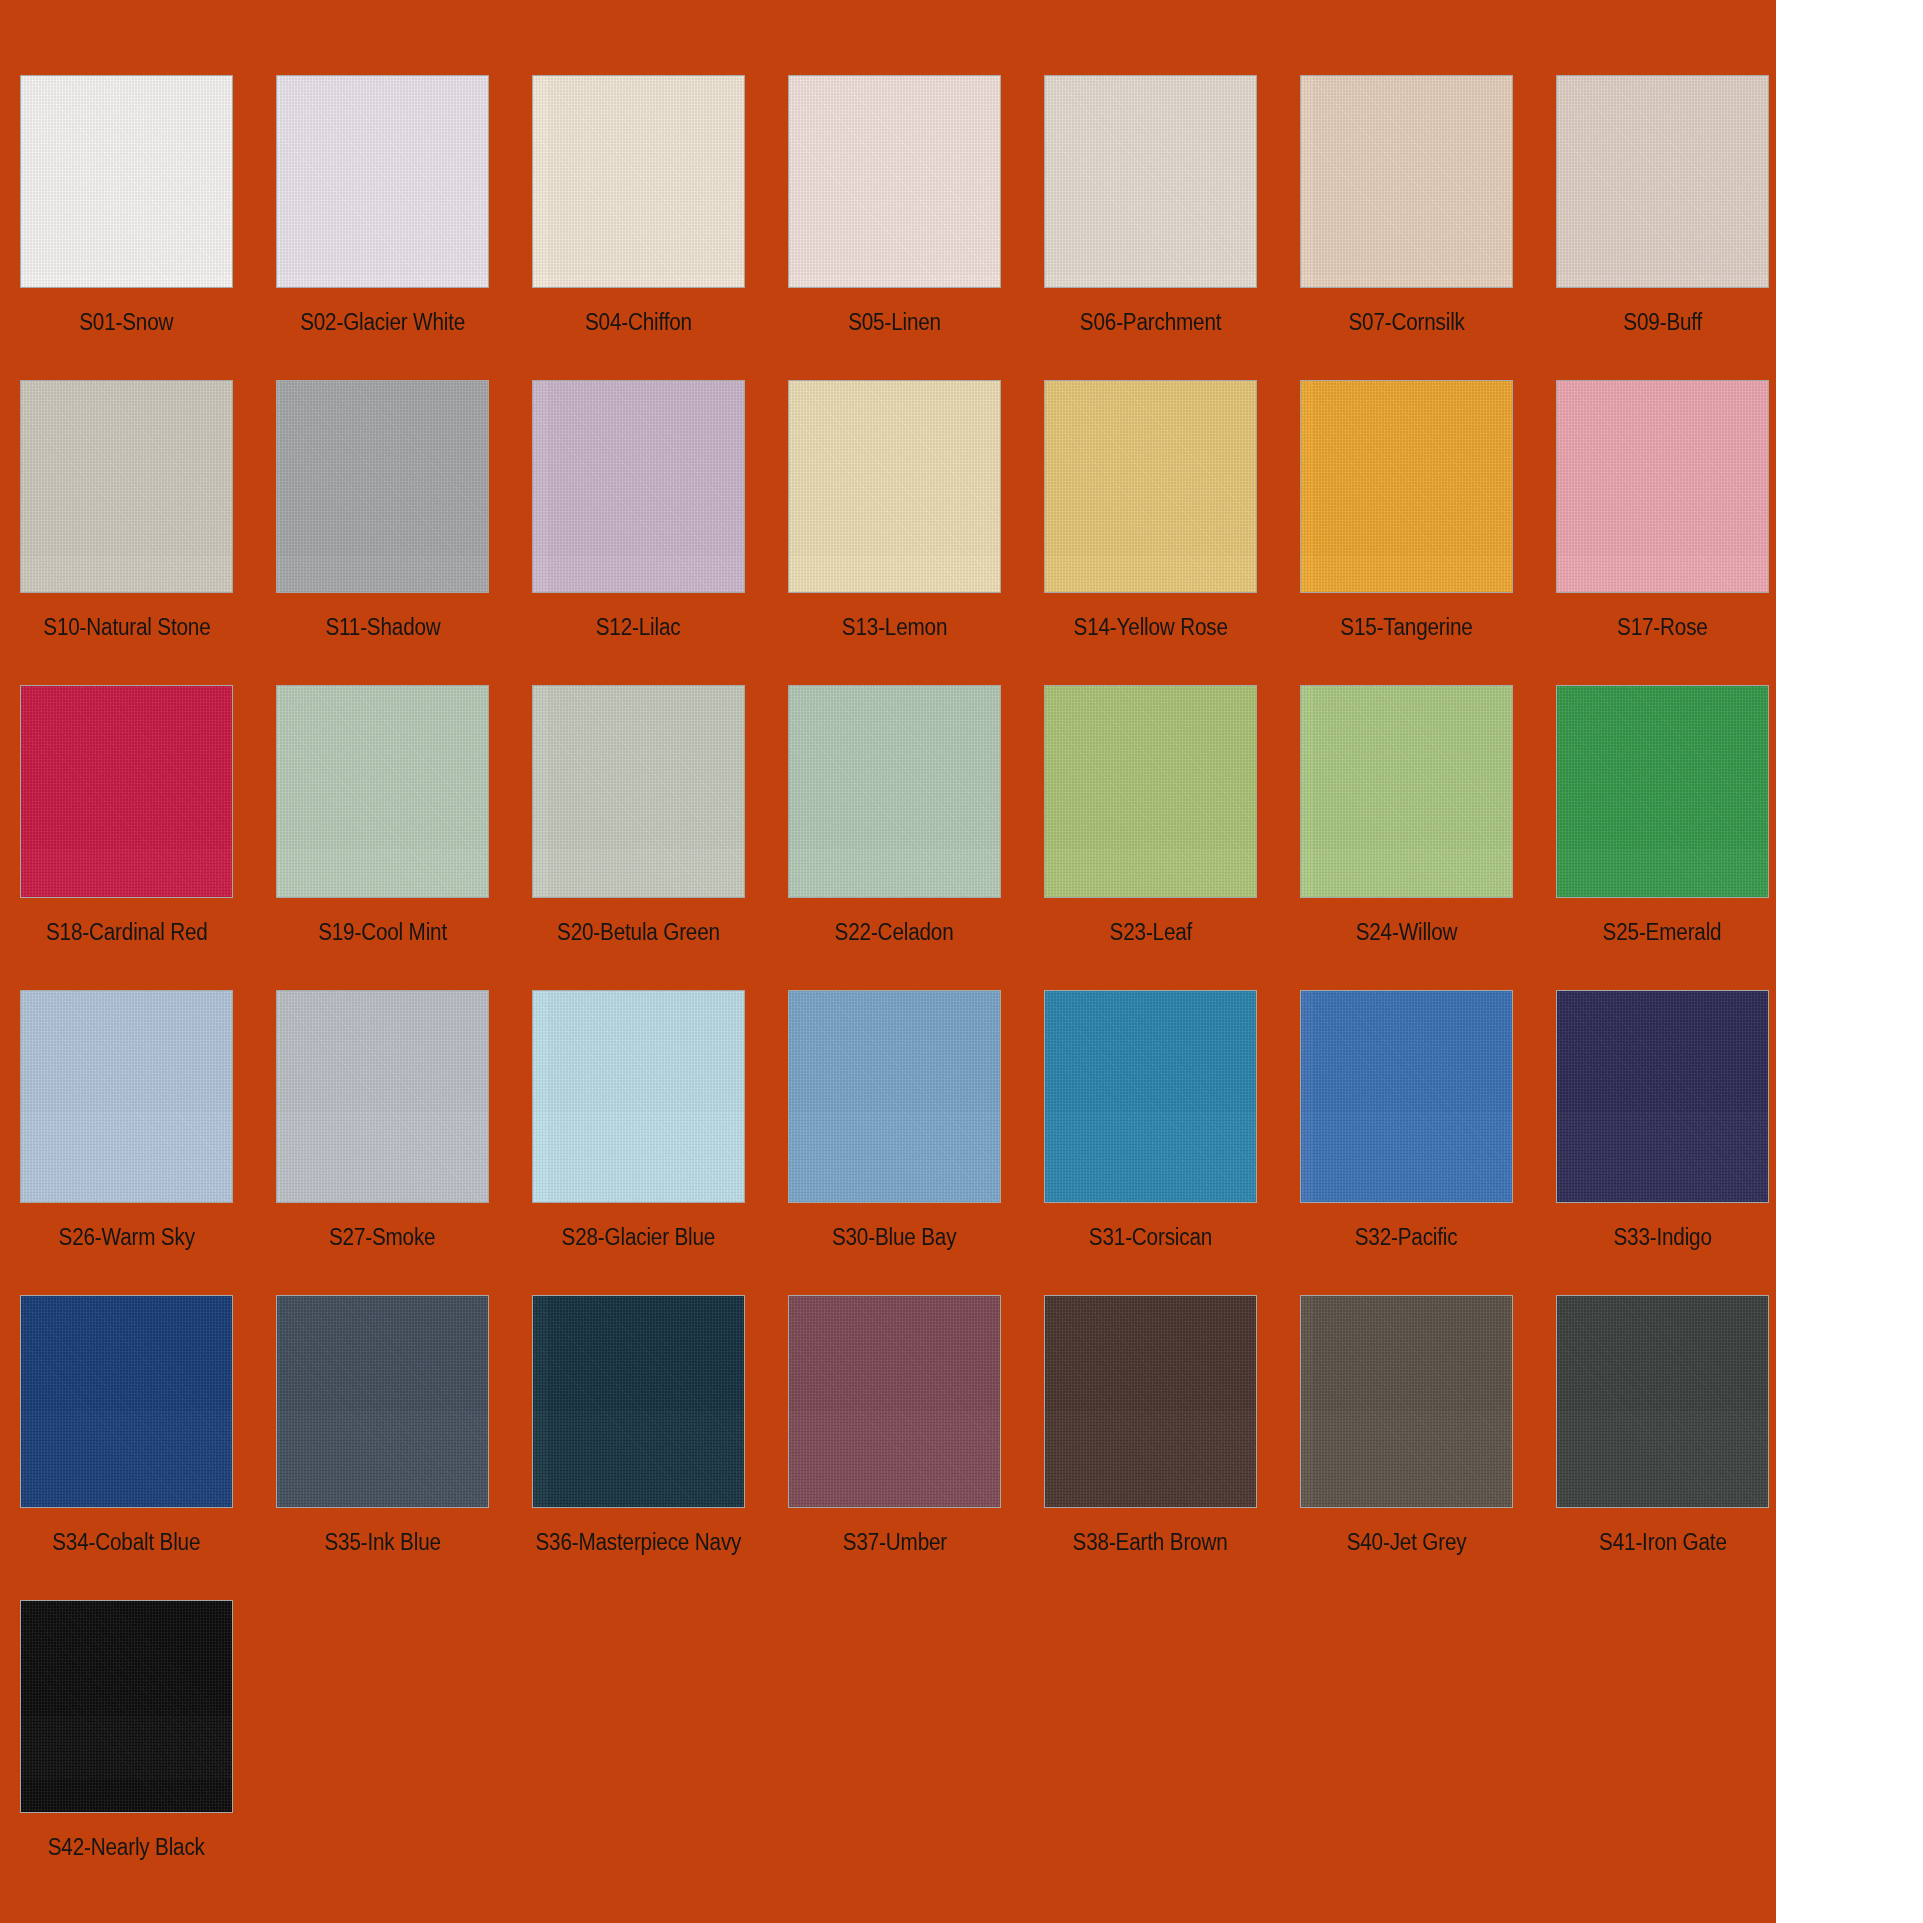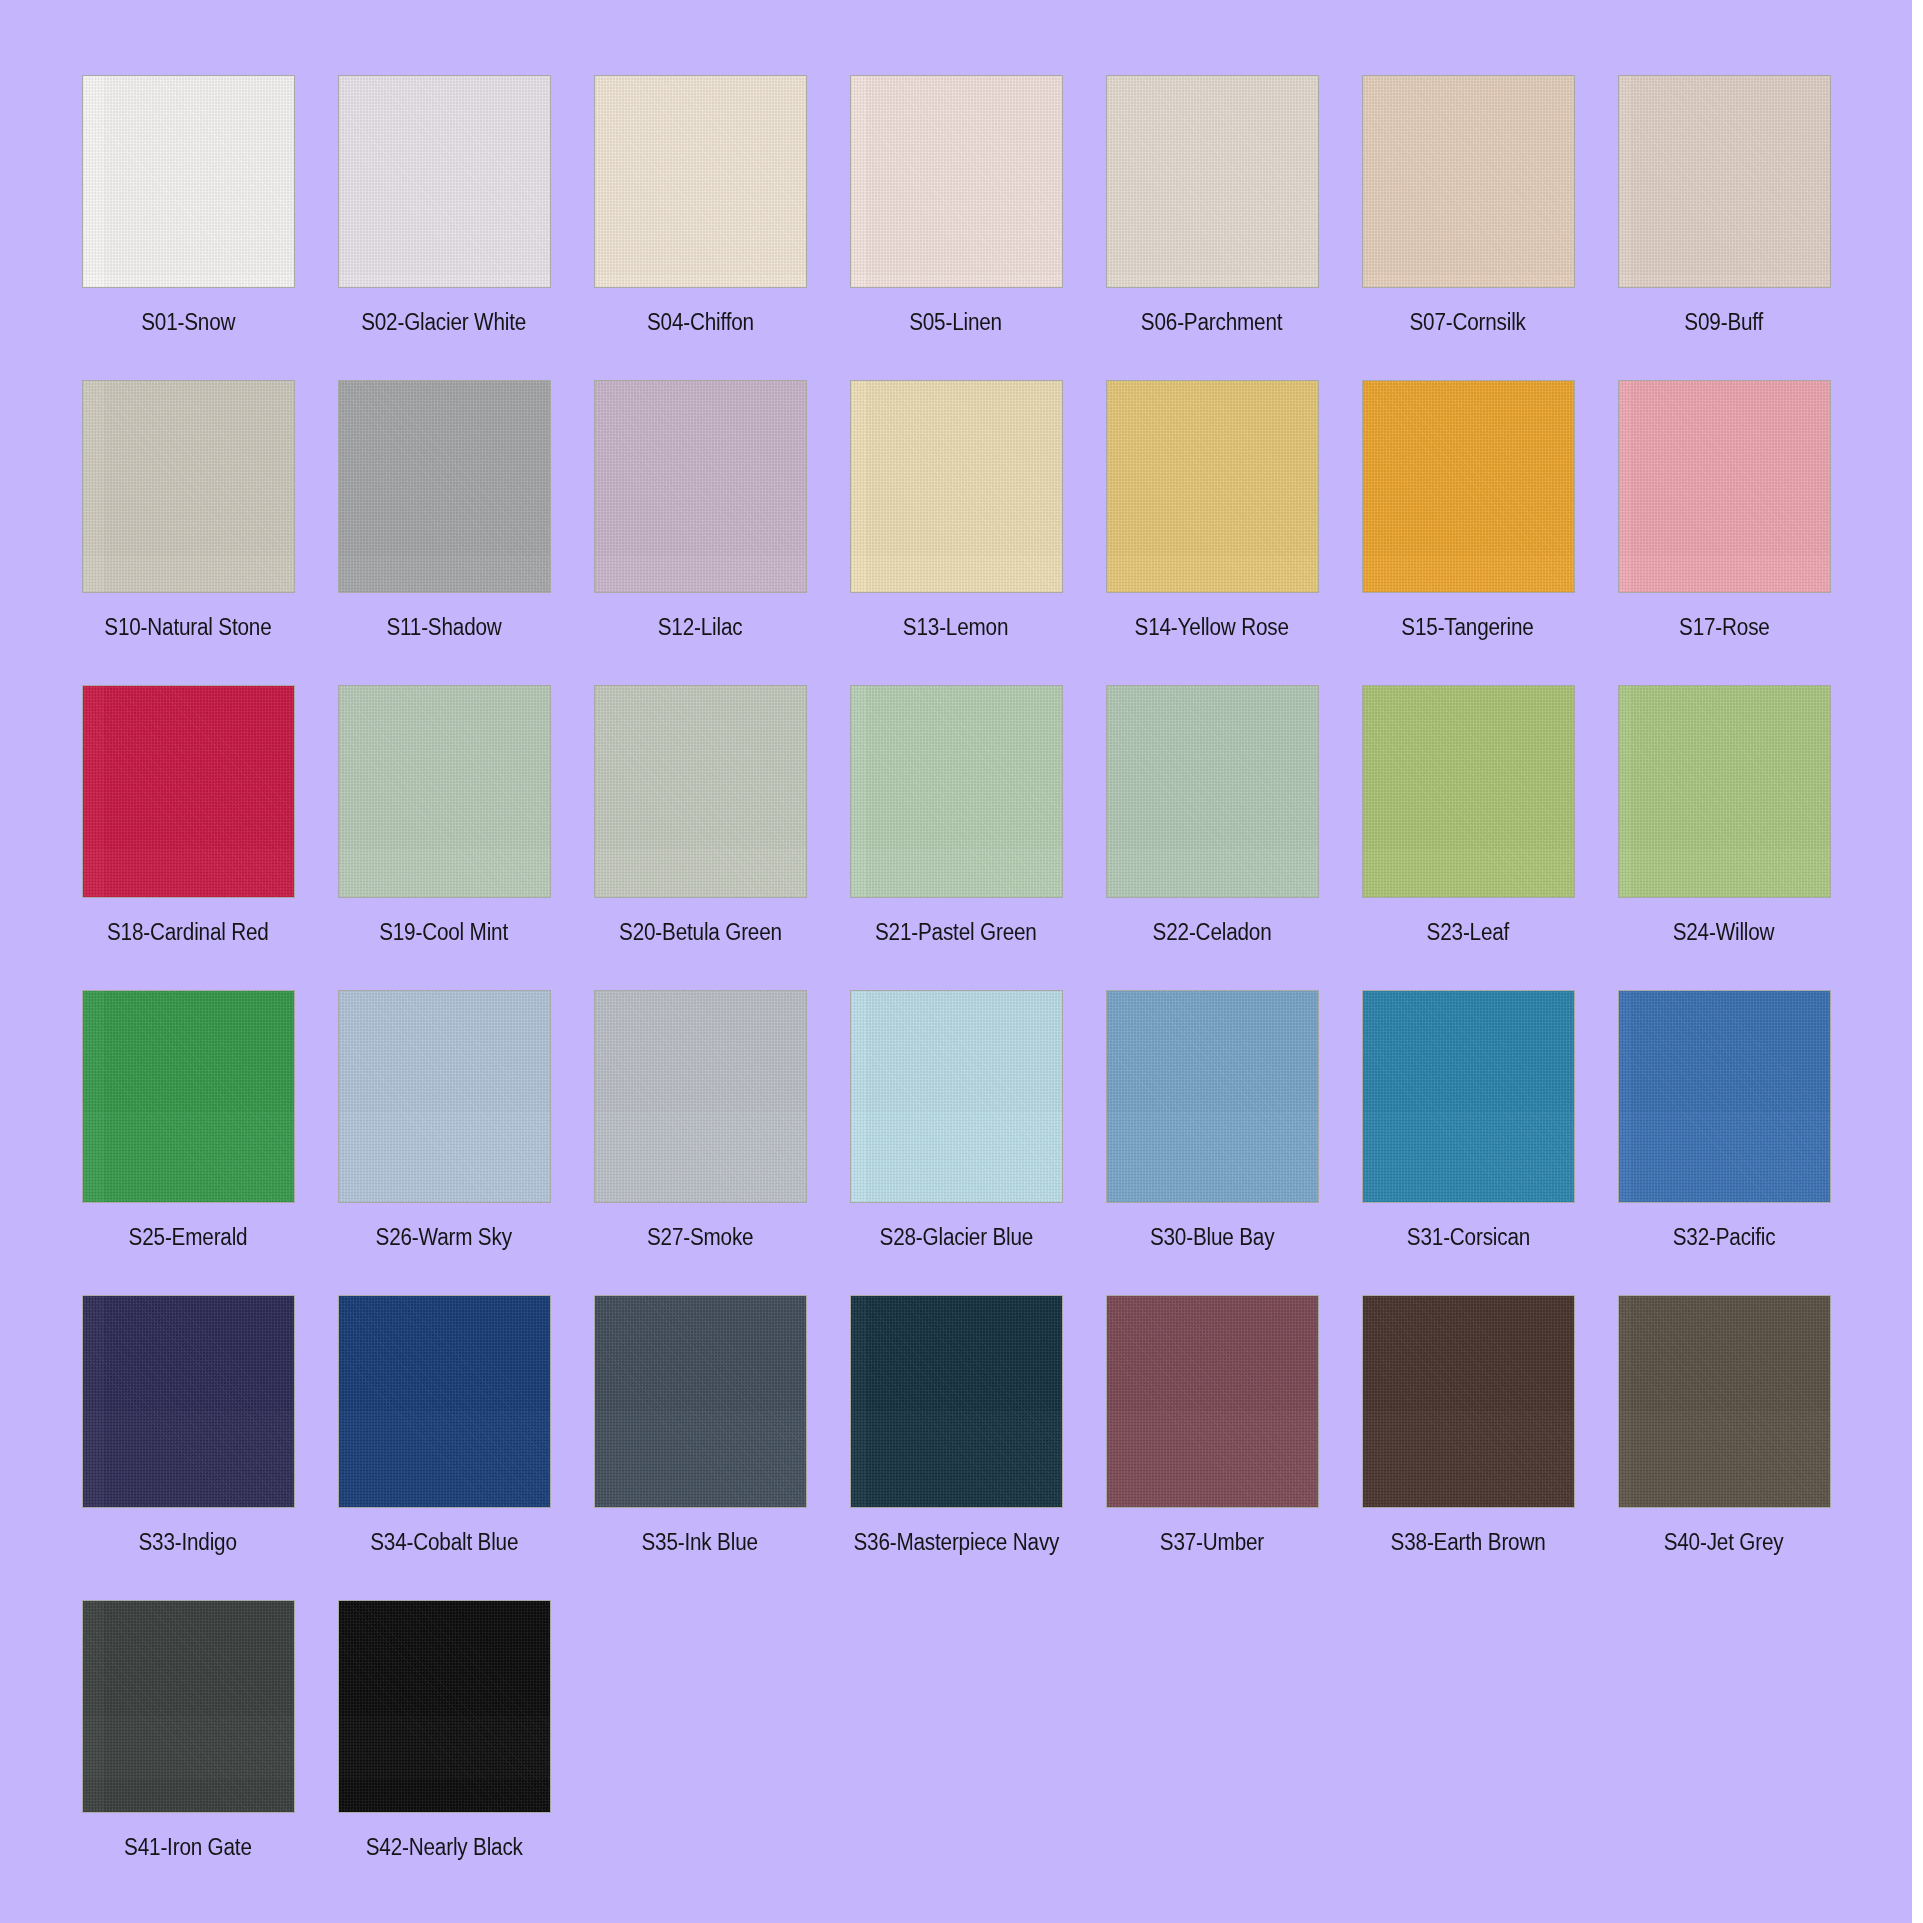--- a/index.html
+++ b/index.html
@@ -11,23 +11,23 @@
   body {
     width: 1924px;
     height: 1924px;
     font-family: "Liberation Sans", sans-serif;
     color: #1a1a1a;
     overflow: hidden;
   }
 
   #swatch-sheet {
     position: relative;
-    width: 1912px;
+    width: 1776px;
     height: 1924px;
-    background: #c4b5fd;
+    background: #c2410c;
     box-sizing: border-box;
     padding: 75px 0 0 0;
   }
 
   .swatch-grid {
     display: grid;
     grid-template-columns: repeat(7, 256px);
     grid-auto-rows: 305px;
     justify-content: center;
     column-gap: 0px;
@@ -161,24 +161,20 @@
       </div>
       <div class="swatch-cell">
         <div class="swatch-chip" style="background-color: rgb(188, 207, 188);"></div>
         <div class="swatch-label">S19-Cool Mint</div>
       </div>
       <div class="swatch-cell">
         <div class="swatch-chip" style="background-color: rgb(201, 206, 194);"></div>
         <div class="swatch-label">S20-Betula Green</div>
       </div>
       <div class="swatch-cell">
-        <div class="swatch-chip" style="background-color: rgb(185, 210, 182);"></div>
-        <div class="swatch-label">S21-Pastel Green</div>
-      </div>
-      <div class="swatch-cell">
         <div class="swatch-chip" style="background-color: rgb(182, 205, 185);"></div>
         <div class="swatch-label">S22-Celadon</div>
       </div>
       <div class="swatch-cell">
         <div class="swatch-chip" style="background-color: rgb(175, 200, 120);"></div>
         <div class="swatch-label">S23-Leaf</div>
       </div>
       <div class="swatch-cell">
         <div class="swatch-chip" style="background-color: rgb(174, 204, 132);"></div>
         <div class="swatch-label">S24-Willow</div>

